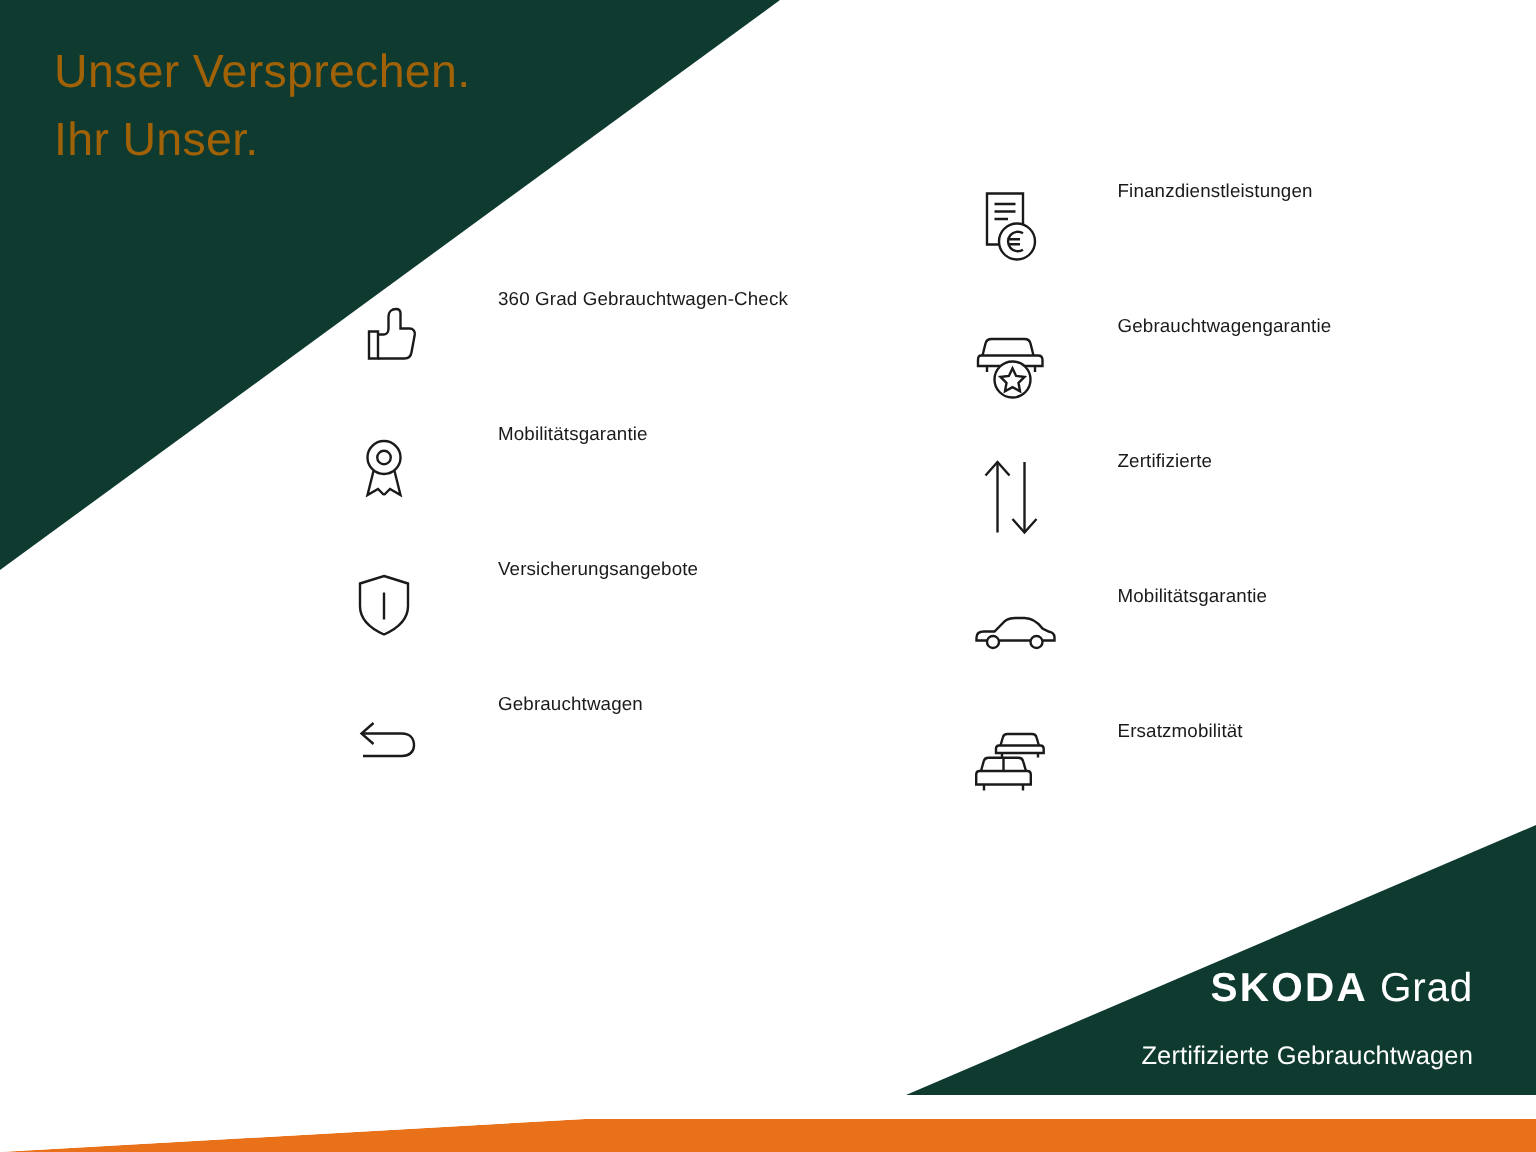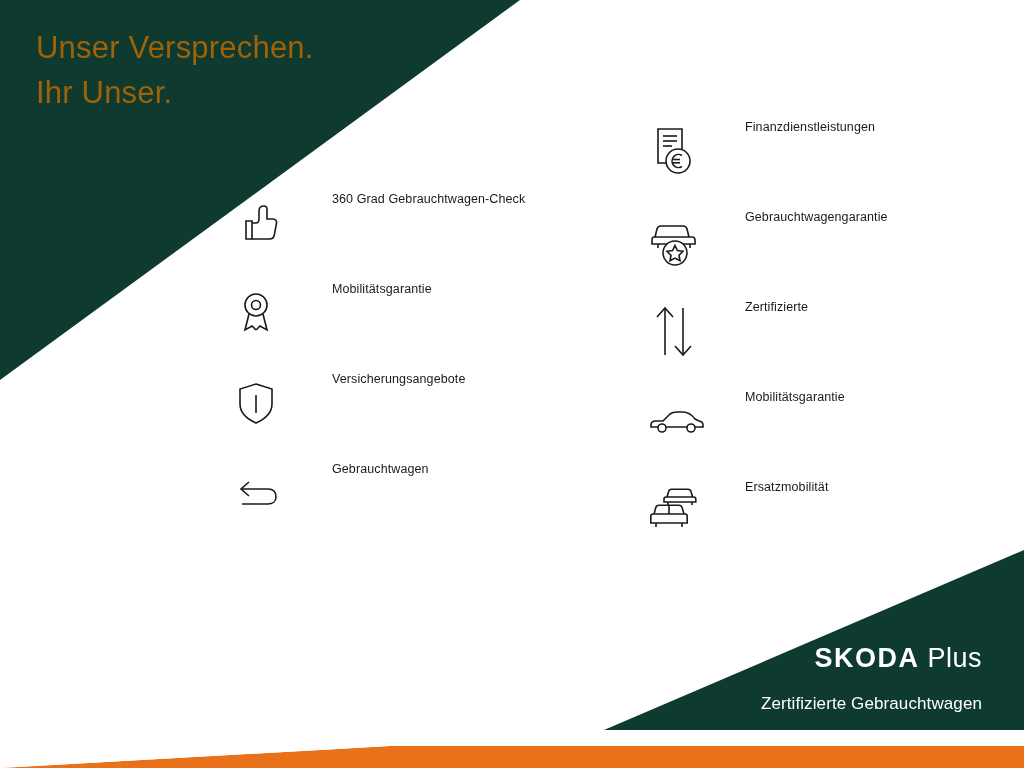--- a/index.html
+++ b/index.html
@@ -261,18 +261,18 @@
         </svg>
       </span>
       <span class="feature-label">Ersatzmobilität</span>
     </div>
 
   </div>
 
   <div class="logo-block">
     <div class="logo-line1">
       <span class="brand">SKODA</span>
-      <span class="plus">Plus</span>
+      <span class="plus">Grad</span>
     </div>
     <div class="logo-line2">Zertifizierte Gebrauchtwagen</div>
   </div>
 
 </div>
 
 </body></html>

